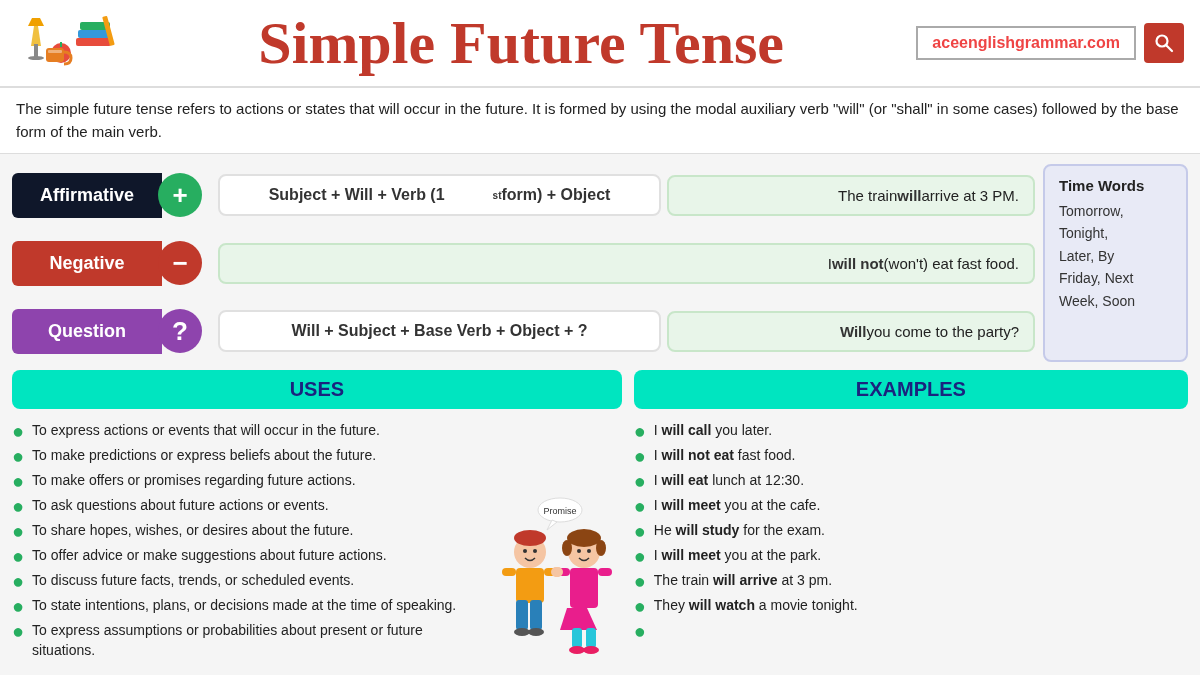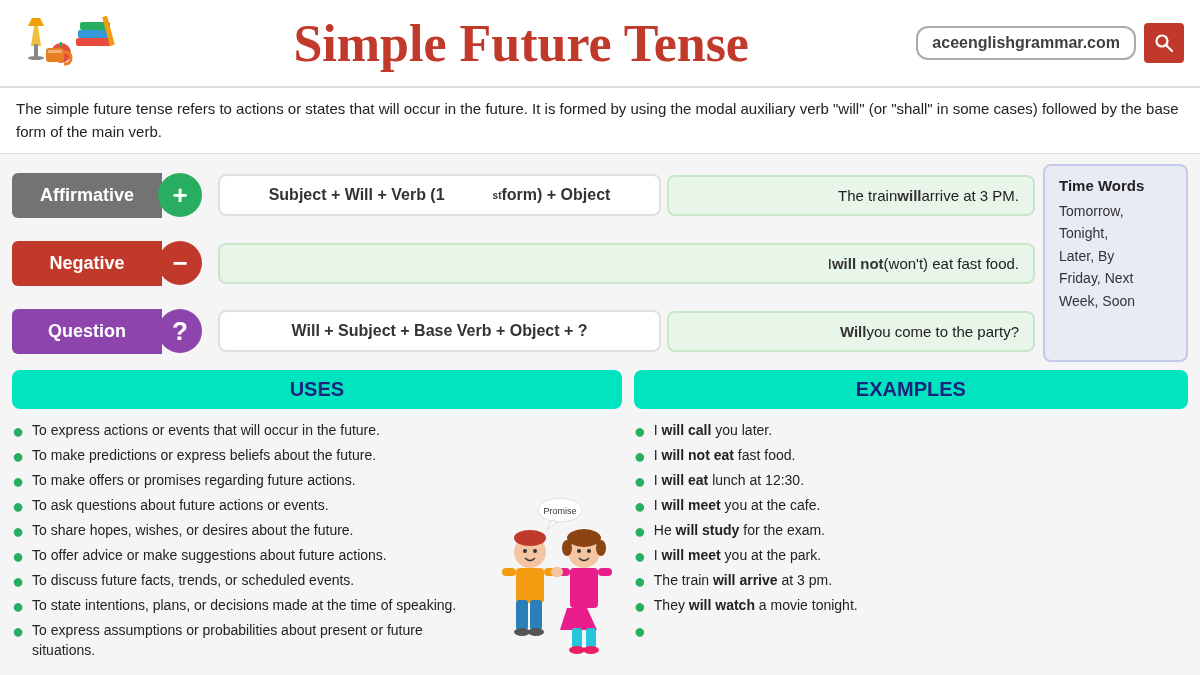--- a/index.html
+++ b/index.html
@@ -30,39 +30,39 @@
       width: 110px;
       height: 70px;
       position: relative;
       flex-shrink: 0;
     }
     .header-icon-area svg {
       width: 100%;
       height: 100%;
     }
     .header-title {
-      font-size: 52px;
+      font-size: 60px;
       font-weight: bold;
       color: #c0392b;
       font-family: Georgia, serif;
       flex: 1;
       text-align: center;
     }
     .header-right {
       display: flex;
       align-items: center;
       gap: 8px;
     }
     .header-url {
       font-size: 16px;
       font-weight: bold;
-      color: #404040;
+      color: #ef4444;
       border: 2px solid #aaa;
       padding: 6px 14px;
-      border-radius: 12px;
+      border-radius: 0;
       background: white;
     }
     .header-search-btn {
       background: #c0392b;
       border: none;
       border-radius: 4px;
       width: 40px;
       height: 40px;
       display: flex;
       align-items: center;
@@ -132,21 +132,21 @@
       border-radius: 50%;
       display: flex;
       align-items: center;
       justify-content: center;
       font-size: 26px;
       font-weight: bold;
       color: white;
       flex-shrink: 0;
       margin-left: -4px;
     }
-    .affirmative .tense-label-text { background: #737373; }
+    .affirmative .tense-label-text { background: #0f172a; }
     .affirmative .tense-label-icon { background: #27ae60; }
     .negative .tense-label-text { background: #c0392b; }
     .negative .tense-label-icon { background: #c0392b; }
     .question .tense-label-text { background: #8e44ad; }
     .question .tense-label-icon { background: #8e44ad; }
 
     .tense-formula {
       background: white;
       border: 2px solid #e0e0e0;
       border-radius: 8px;

